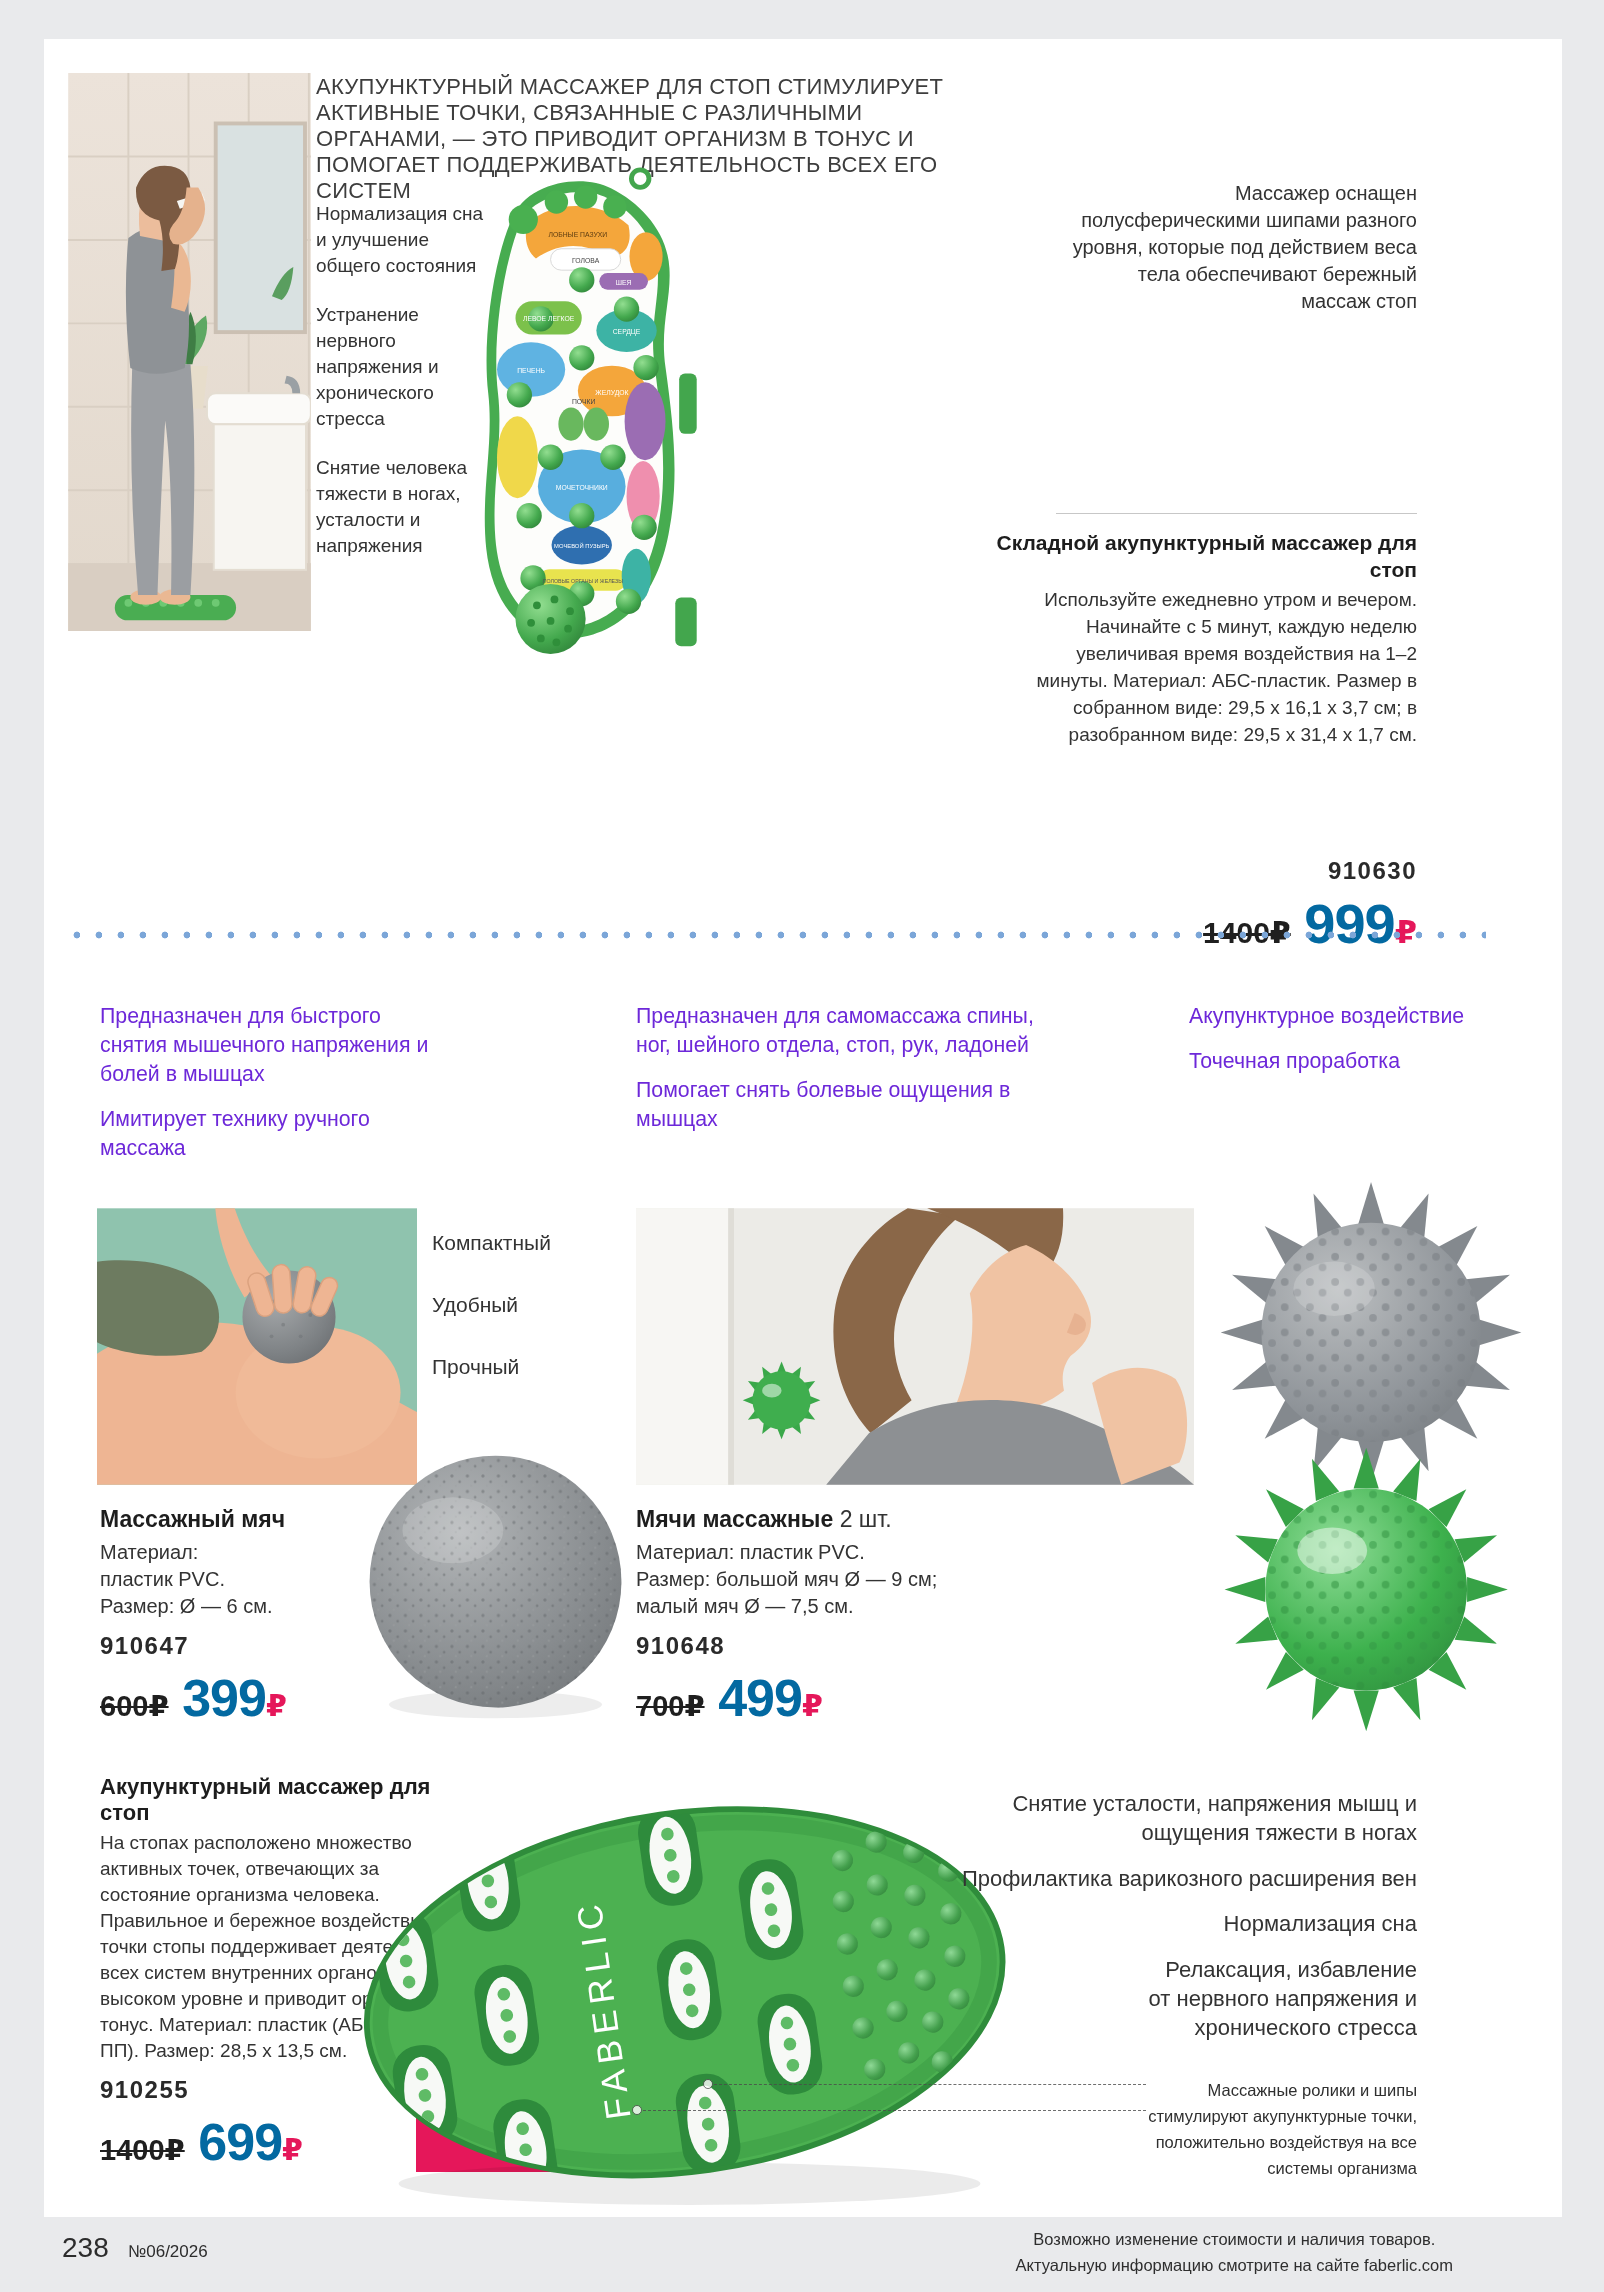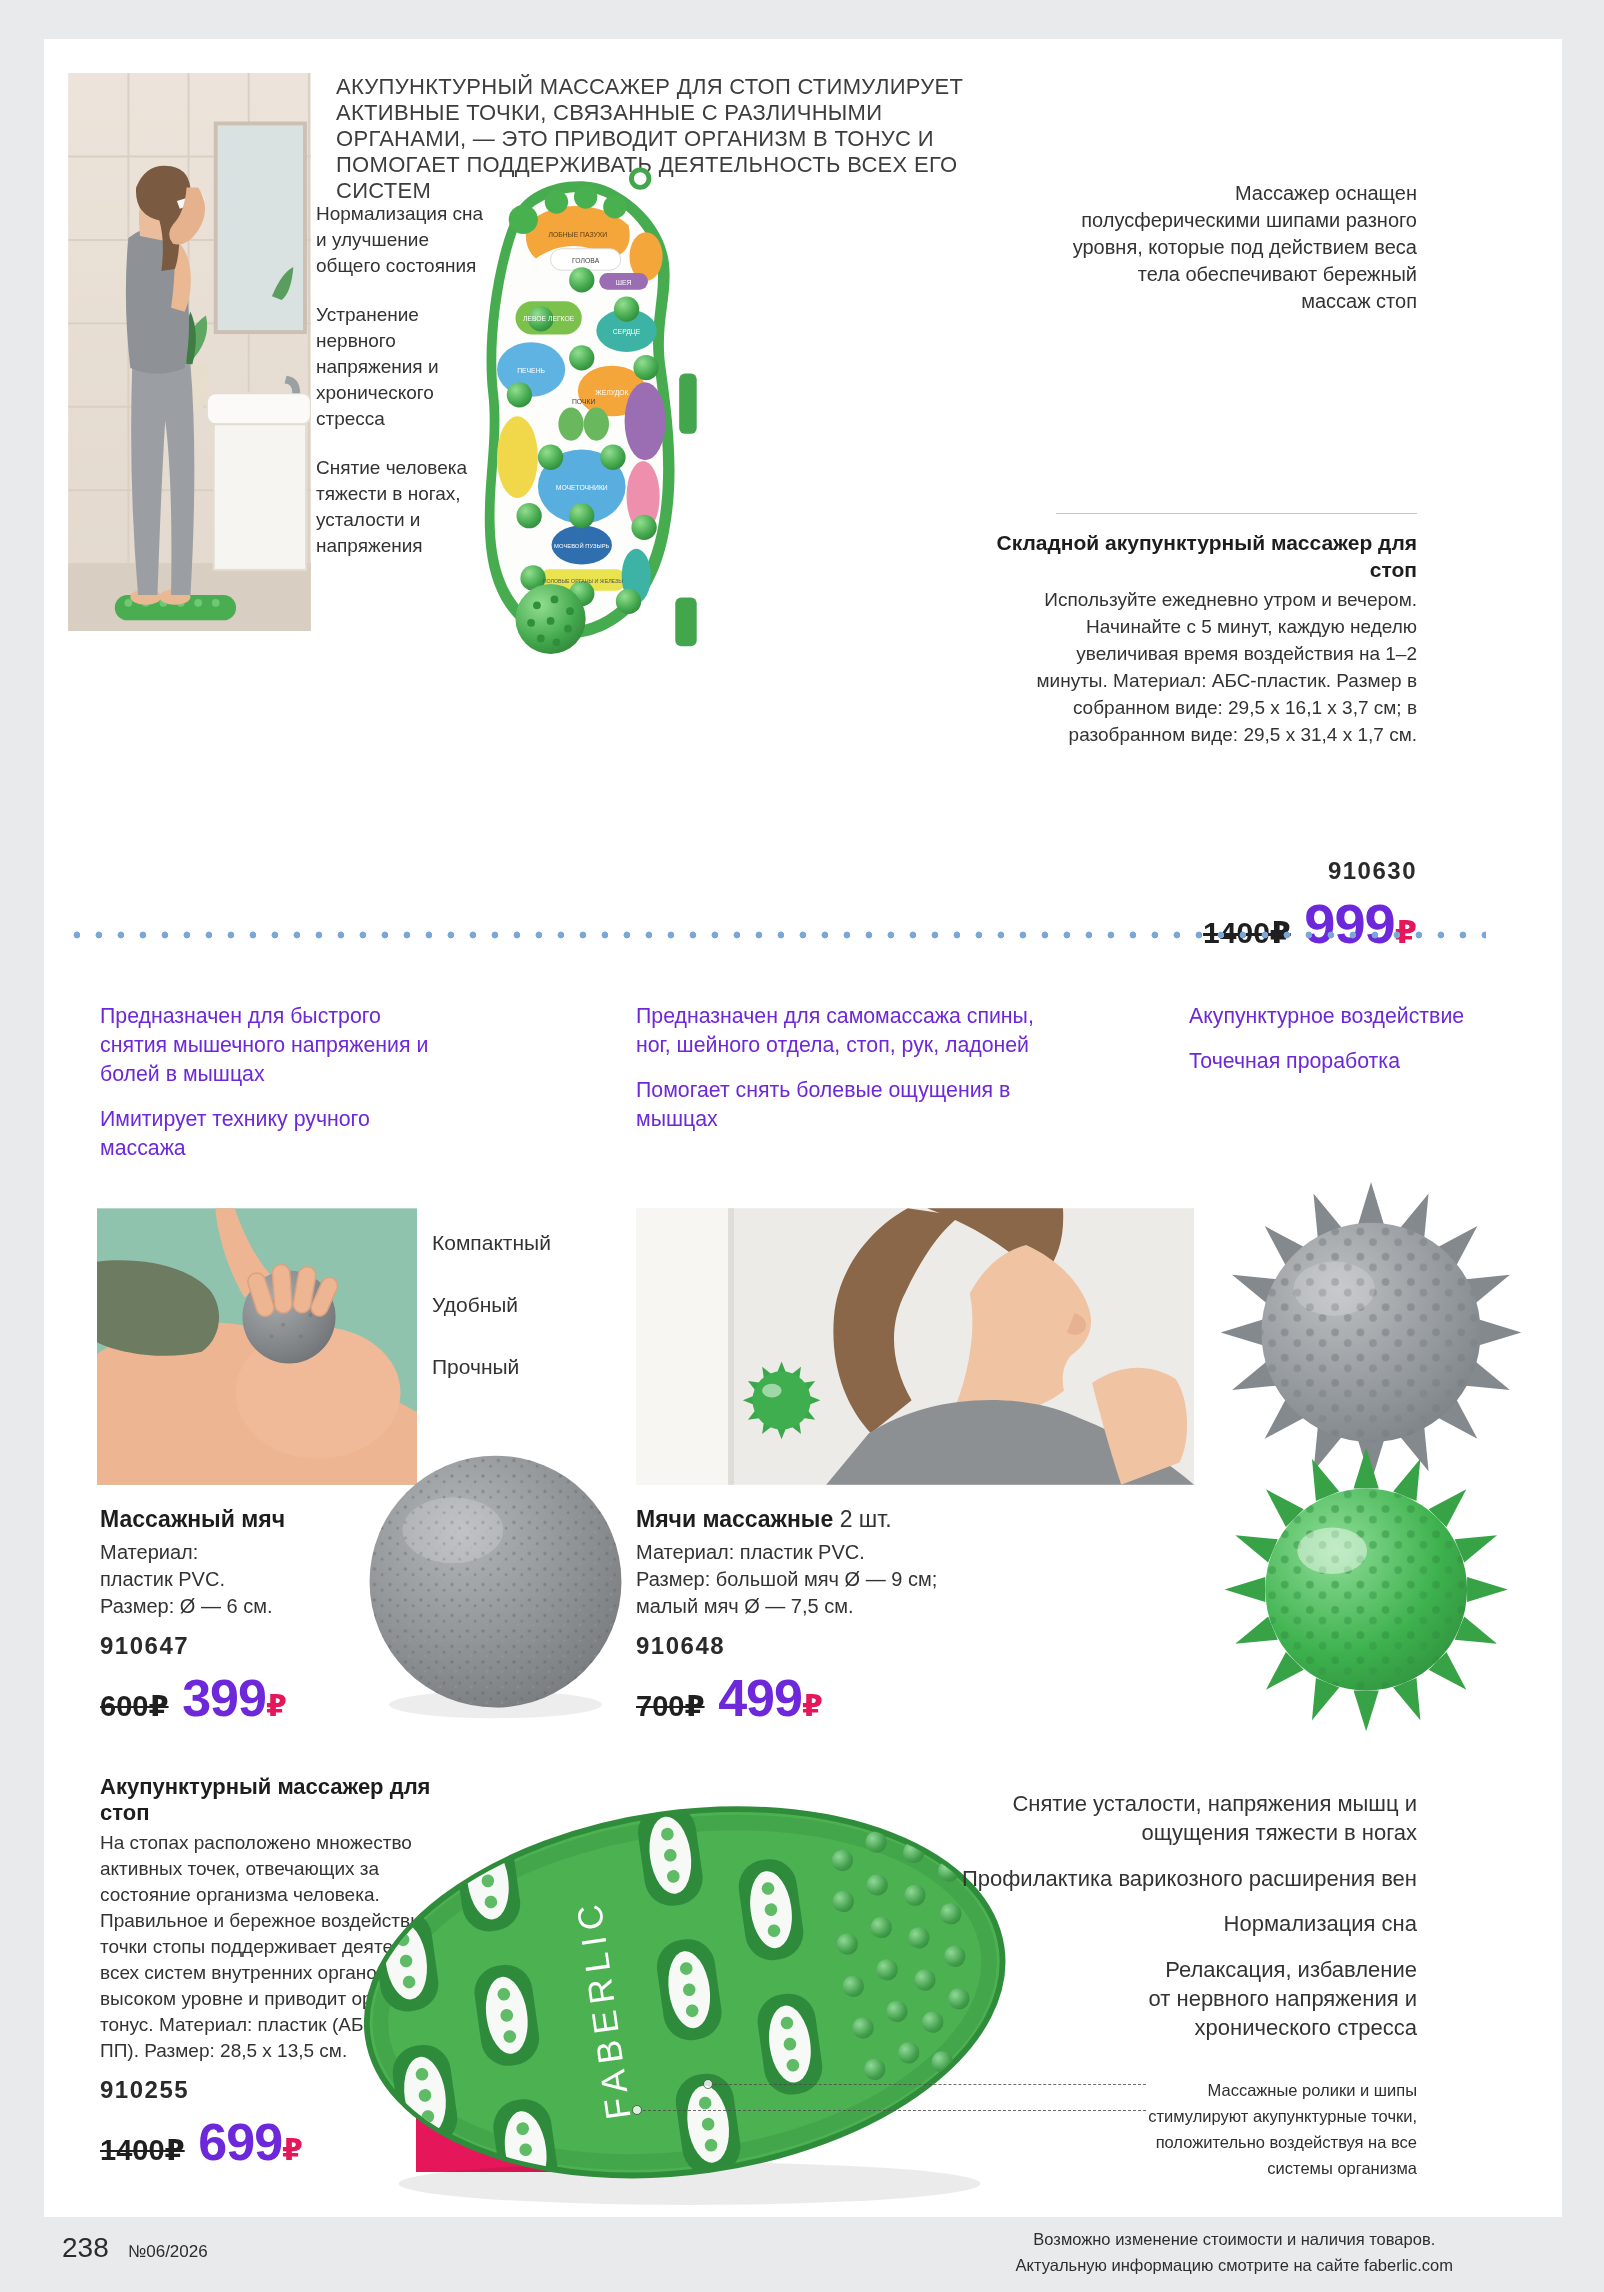--- a/index.html
+++ b/index.html
@@ -9,21 +9,21 @@
     background:#e9eaec;
     color:#333;
   }
   .page { position:relative; width:1605px; height:2292px; background:#e9eaec; overflow:hidden; }
   .card { position:absolute; left:44px; top:39px; width:1518px; height:2178px; background:#ffffff; }
 
   
   .photo-bath { position:absolute; left:24px; top:34px; width:243px; height:558px; }
   .headline {
     position:absolute; left:272px; top:35px; width:650px;
-    font-size:22px; line-height:26px; font-weight:400; letter-spacing:0.3px; color:#3d3d3d;margin-left:20px;
+    font-size:22px; line-height:26px; font-weight:400; letter-spacing:0.3px; color:#3d3d3d;
   }
   .benefits { position:absolute; left:272px; top:162px; width:170px; font-size:19px; line-height:26px; color:#333; }
   .benefits p { margin:0 0 23px; }
   .foot-diagram { position:absolute; left:391px; top:124px; width:274px; height:492px; }
 
   .right-note {
     position:absolute; right:145px; top:141px; width:354px; text-align:right;
     font-size:20px; line-height:27px; color:#333;
   }
   .hr1 { position:absolute; right:145px; top:474px; width:361px; height:1px; background:#c7c7c7; }
@@ -32,21 +32,21 @@
     font-size:21px; line-height:27px; font-weight:700; color:#1d1d1d;
   }
   .fold-desc {
     position:absolute; right:145px; top:547px; width:383px; text-align:right;
     font-size:19px; line-height:27px; color:#333;
   }
   .sku { font-size:24px; font-weight:700; letter-spacing:1.5px; color:#2a2a2a; }
   .fold-sku { position:absolute; right:145px; top:818px; text-align:right; }
   .price-row { white-space:nowrap; }
   .price-row .old { font-size:30px; font-weight:600; color:#1f1f1f; text-decoration:line-through; margin-right:13.6px; }
-  .price-row .new { font-size:56px; font-weight:800; color:#6d28d9; letter-spacing:-1px; }
+  .price-row .new { font-size:56px; font-weight:800; color:#0369a1; letter-spacing:-1px; }
   .price-row .cur { font-size:32px; font-weight:800; color:#e5175a; }
   .hero-price { position:absolute; right:145px; top:852px; text-align:right; }
 
   .dots-sep {
     position:absolute; left:29px; top:892px; width:1413px; height:7.8px;
     background-image: radial-gradient(circle at 3.9px 3.9px, #7ba6d8 3.1px, rgba(0,0,0,0) 3.6px);
     background-size:22px 7.8px; background-repeat:repeat-x;
   }
 
   

